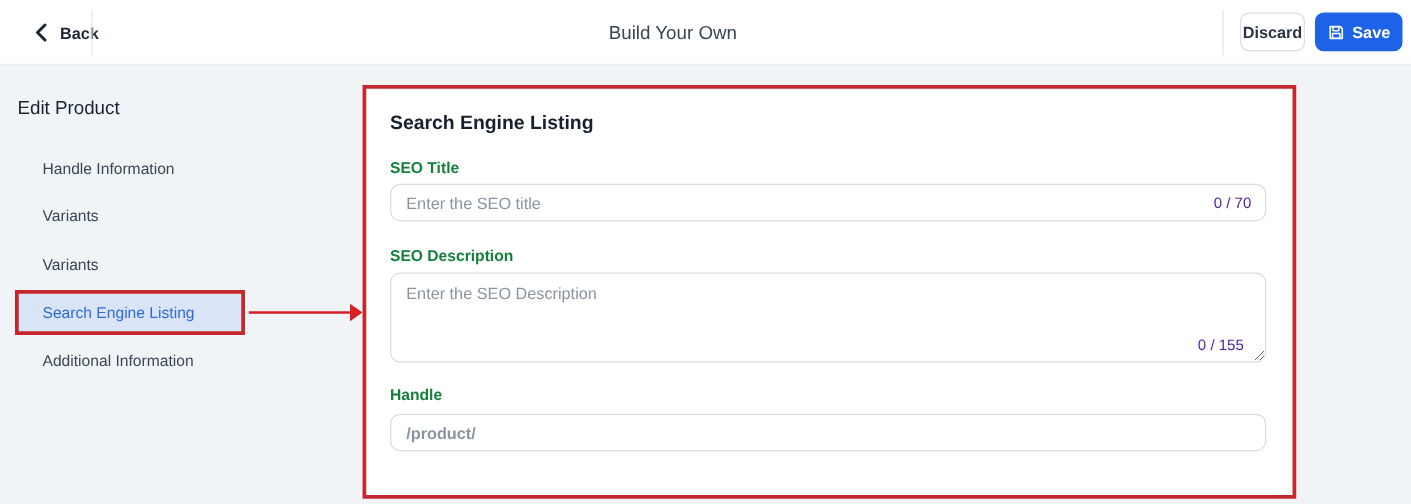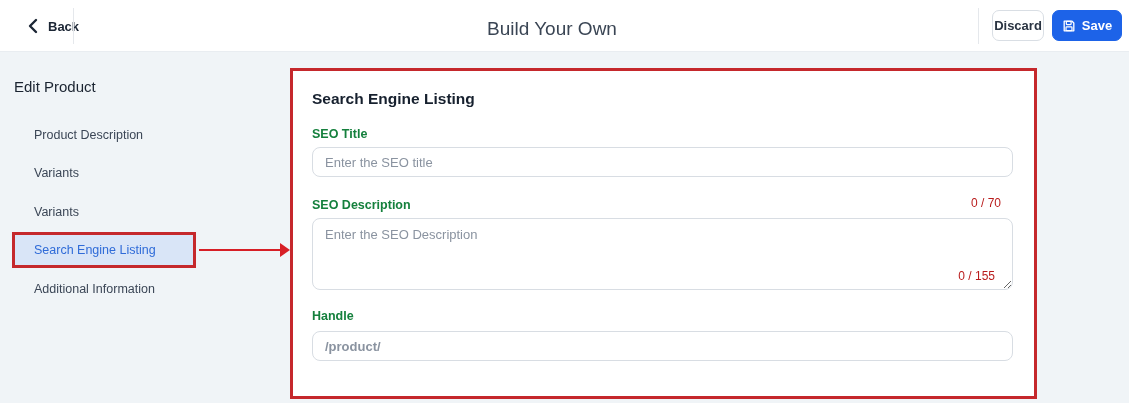--- a/index.html
+++ b/index.html
@@ -27,21 +27,21 @@
     font-size: 13px; font-weight: 700; color: #1c2635;
   }
   .vdivider {
     position: absolute; top: 8px;
     width: 1px; height: 36px; background: #e5e8ec;
   }
   .vdivider.after-back { left: 73px; }
   .vdivider.before-actions { left: 978px; }
   .topbar-title {
     position: absolute; left: 487px; top: 18px;
-    font-size: 19px; color: #3a4554; text-align: center;
+    font-size: 15px; color: #3a4554; text-align: center;
   }
   .actions {
     position: absolute; right: 7px; top: 10px;
     display: flex; gap: 8px;
   }
   .btn {
     display: flex; align-items: center; justify-content: center; gap: 6px;
     height: 31px; border-radius: 7px;
     font-size: 13px; font-weight: 600;
     cursor: pointer;
@@ -134,21 +134,21 @@
     border: 1px solid #d8dde3; border-radius: 8px;
     padding: 8px 12px;
     font-family: "Liberation Sans", sans-serif;
     font-size: 13px; color: #2a3442;
     background: #ffffff; outline: none;
     resize: both;
   }
   .text-input::placeholder, .text-area::placeholder { color: #8a93a0; opacity: 1; }
   .counter {
     position: absolute; right: 12px;
-    font-size: 12px; color: #b91c1c; pointer-events: none; margin-top: 41px;
+    font-size: 12px; color: #4c1d95; pointer-events: none;
   }
   .counter-title { top: 8px; }
   .counter-desc { bottom: 7px; right: 18px; }
 </style>
 </head>
 <body>
 
 <div class="topbar">
   <div class="back-group">
     <span style="display:flex;">
@@ -175,21 +175,21 @@
       </span>
       <span>Save</span>
     </button>
   </div>
 </div>
 
 <div class="content">
 
   <div class="sidebar-heading">Edit Product</div>
 
-  <div class="side-item side-item-0">Product Description</div>
+  <div class="side-item side-item-0">Handle Information</div>
   <div class="side-item side-item-1">Variants</div>
   <div class="side-item side-item-2">Variants</div>
 
   <div class="active-item-box">
     <span class="side-item-label">Search Engine Listing</span>
   </div>
 
   <div class="side-item side-item-4">Additional Information</div>
 
   <div class="anno-arrow">

